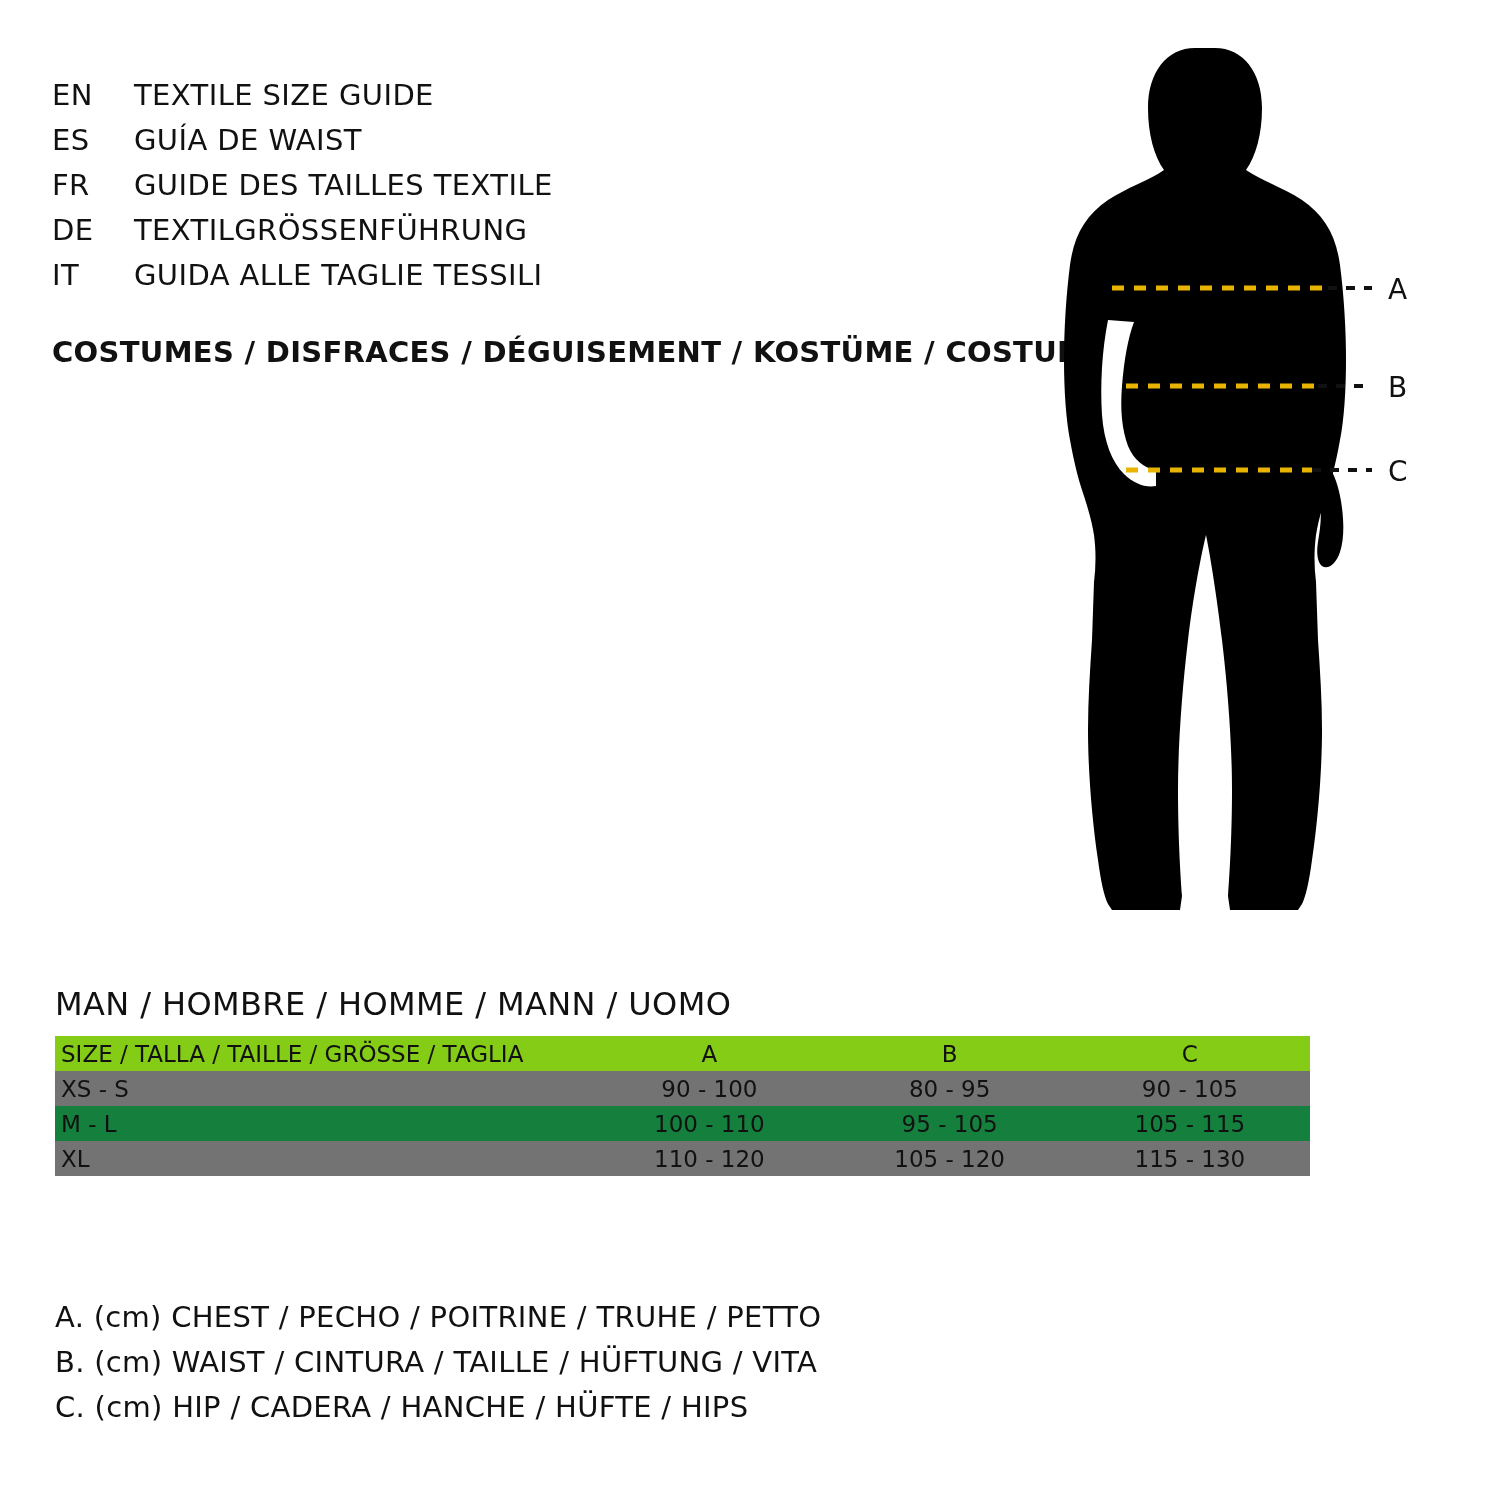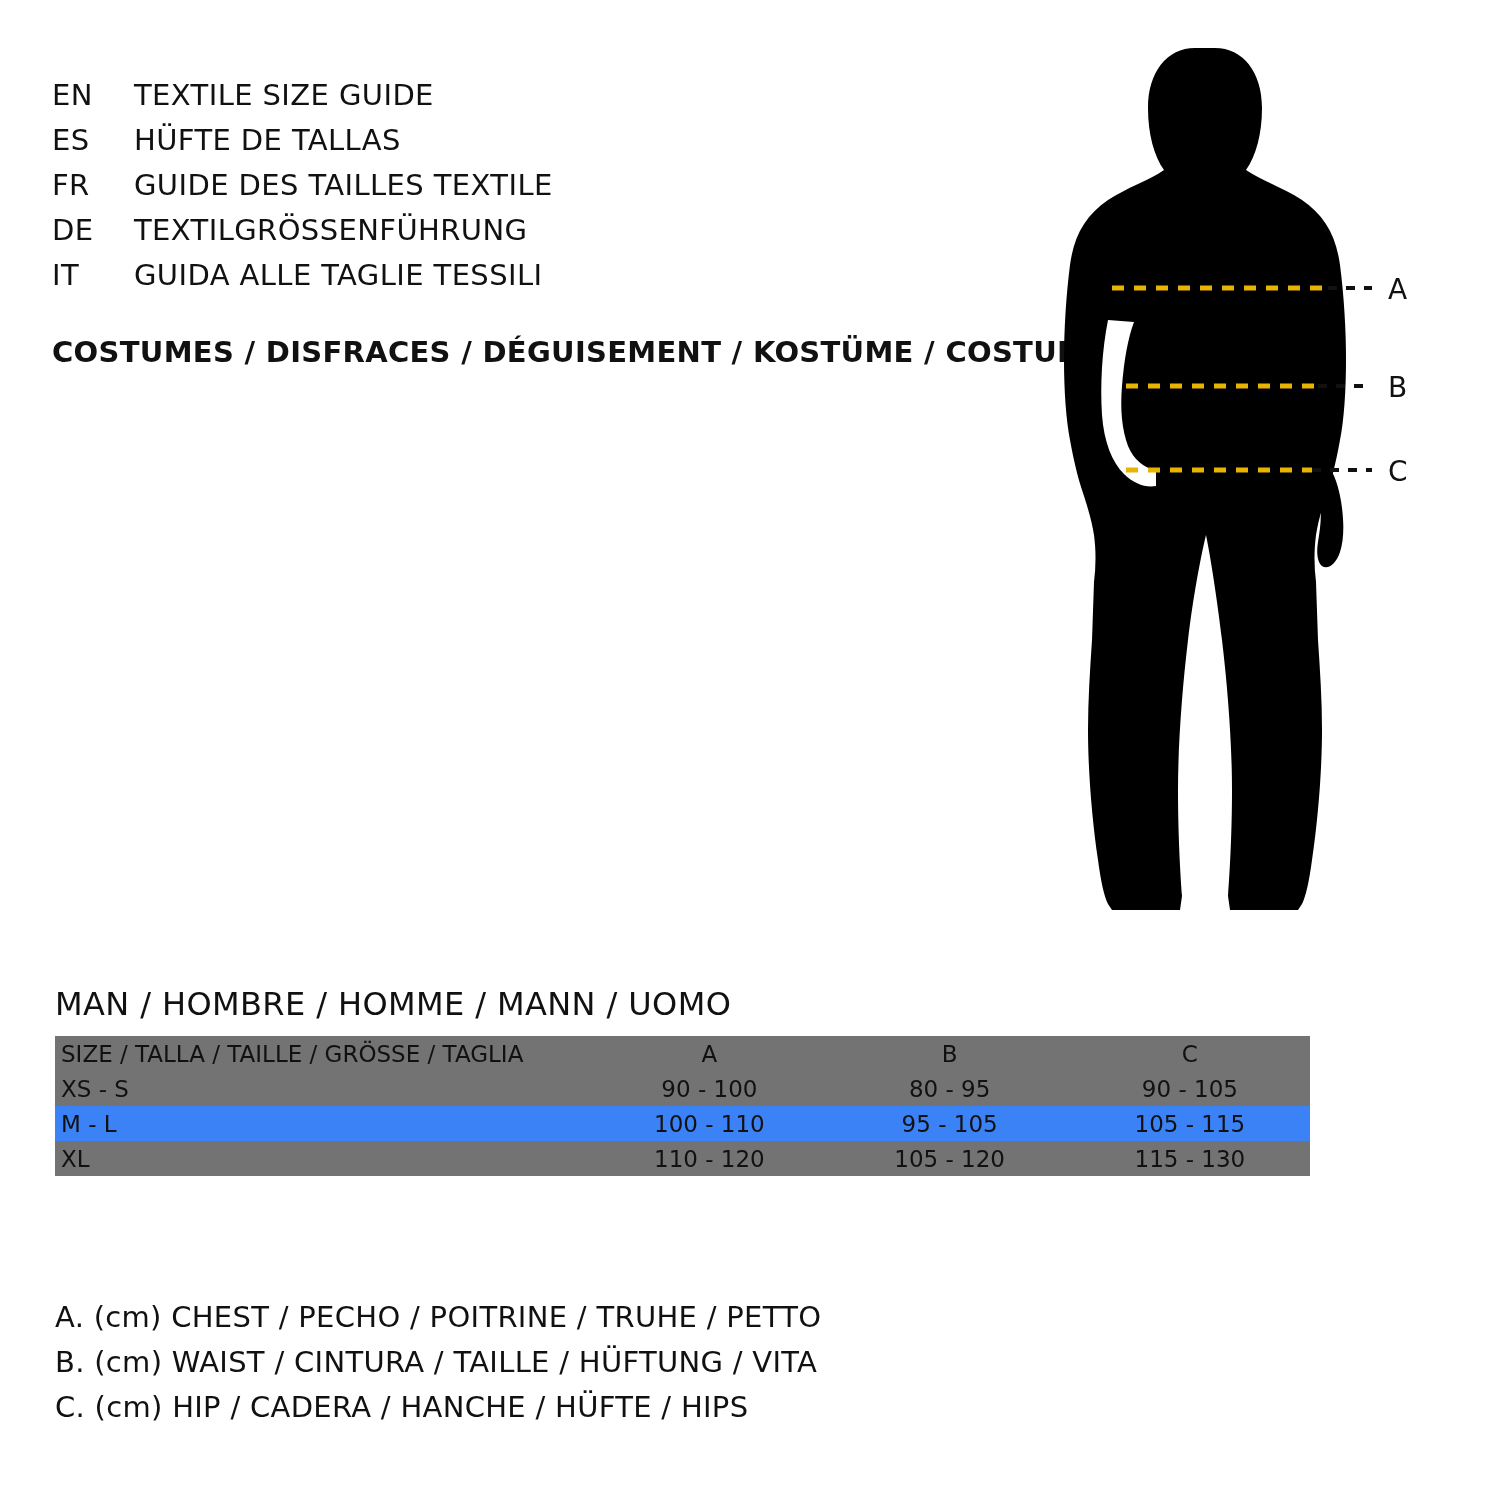--- a/index.html
+++ b/index.html
@@ -99,22 +99,22 @@
     height: 35px;
     font-weight: normal;
     text-align: center;
     vertical-align: middle;
   }
   table.size-table th.head-label,
   table.size-table td.row-label {
     text-align: left;
     padding-left: 6px;
   }
-  .row-head { background: #737373; border-radius: 9px; }
-  .row-alt { background: #3b82f6; }
+  .row-head { background: #84cc16; border-radius: 9px; }
+  .row-alt { background: #15803d; }
   .row-plain { background: #737373; }
   .col-label { width: 530px; }
   .col-m { width: 241px; }
 
   
   .legend {
     position: absolute;
     left: 55px;
     top: 1295px;
     font-size: 29px;
@@ -132,21 +132,21 @@
 
 <div class="page">
 
   <div class="lang-block">
     <div class="lang-row">
       <span class="lang-code">EN</span>
       <span class="lang-text">TEXTILE SIZE GUIDE</span>
     </div>
     <div class="lang-row">
       <span class="lang-code">ES</span>
-      <span class="lang-text">HÜFTE DE TALLAS</span>
+      <span class="lang-text">GUÍA DE WAIST</span>
     </div>
     <div class="lang-row">
       <span class="lang-code">FR</span>
       <span class="lang-text">GUIDE DES TAILLES TEXTILE</span>
     </div>
     <div class="lang-row">
       <span class="lang-code">DE</span>
       <span class="lang-text">TEXTILGRÖSSENFÜHRUNG</span>
     </div>
     <div class="lang-row">

